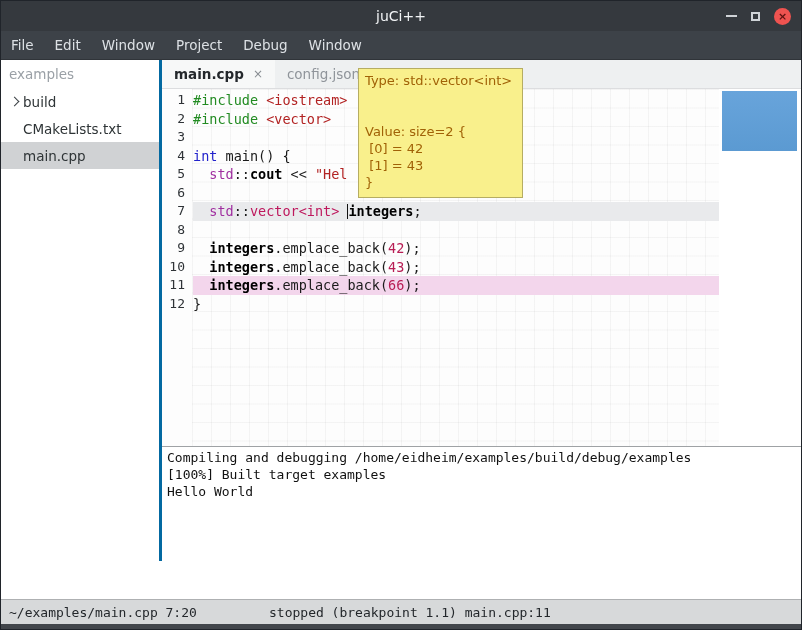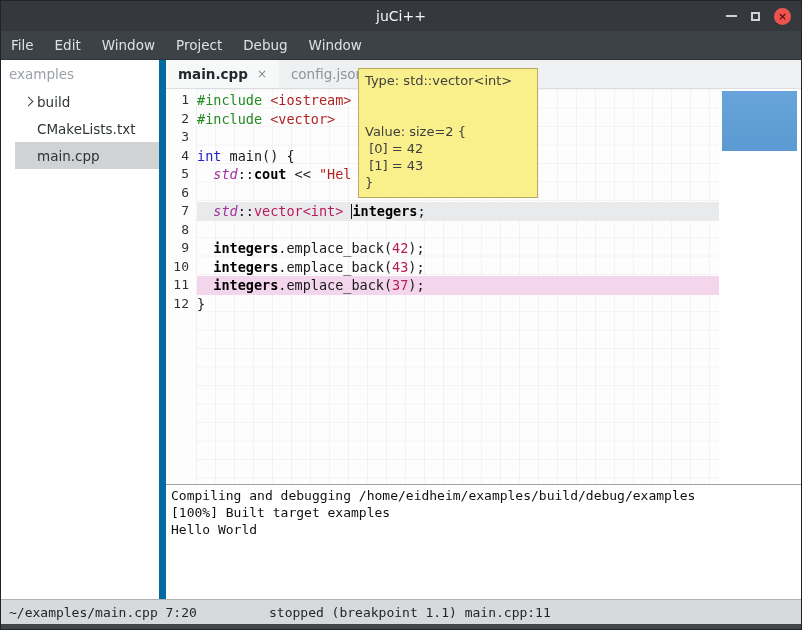--- a/index.html
+++ b/index.html
@@ -14,23 +14,23 @@
   .controls{position:absolute;right:10px;top:0;height:100%;display:flex;align-items:center;gap:14px;}
   .ctl{display:inline-flex;align-items:center;justify-content:center;cursor:default;}
   .ctl-min{width:11px;height:2px;background:#cfd3d7;}
   .ctl-max{width:9px;height:9px;border:2px solid #cfd3d7;box-sizing:border-box;}
   .ctl-close{width:17px;height:17px;border-radius:50%;background:var(--close-red,#ef5350);color:#5c1210;font-size:11px;font-weight:bold;line-height:1;}
   
   .menubar{height:28px;flex:0 0 28px;background:var(--menubar,#3d4248);display:flex;align-items:center;padding-left:10px;gap:21px;border-bottom:1px solid #303439;}
   .menu-item{color:#dde1e5;font-size:13.5px;}
   
   .main{flex:1 1 auto;display:flex;min-height:0;background:#fff;}
-  .sidebar{width:158px;flex:0 0 158px;background:#fff;border-right:7px solid #0369a1;display:flex;flex-direction:column;font-size:13.5px;color:#2e3436;}
+  .sidebar{width:158px;flex:0 0 158px;background:#fff;border-right:3px solid #0369a1;display:flex;flex-direction:column;font-size:13.5px;color:#2e3436;}
   .sidebar-header{height:28px;display:flex;align-items:center;padding-left:8px;color:#9aa0a6;}
-  .side-item{height:27px;display:flex;align-items:center;padding-left:6px;margin-left:14px;}
+  .side-item{height:27px;display:flex;align-items:center;padding-left:6px;}
   .side-item.selected{background:var(--select-gray,#d0d2d4);}
   .chev-box{width:16px;display:flex;align-items:center;justify-content:center;flex:0 0 16px;}
   .chev{width:6px;height:6px;border-right:1.6px solid #3a3f44;border-bottom:1.6px solid #3a3f44;transform:rotate(-45deg);margin-right:2px;}
   .content{flex:1 1 auto;display:flex;flex-direction:column;min-width:0;}
   
   .tabbar{height:28px;flex:0 0 28px;background:#eef0f1;display:flex;align-items:stretch;border-bottom:1px solid #dcdddf;}
   .tab{display:flex;align-items:center;padding:0 12px;gap:9px;font-size:13.5px;color:#8f949a;}
   .tab.active{background:#f7f8f8;color:#24282c;font-weight:bold;}
   .tab-close{color:#878c91;font-size:12px;font-weight:normal;}
   
@@ -42,41 +42,41 @@
     background-color:#fdfdfd;
     background-image:linear-gradient(to right,rgba(120,120,120,0.07) 1px,transparent 1px),
                      linear-gradient(to bottom,rgba(120,120,120,0.07) 1px,transparent 1px);
     background-size:19px 18.5px;}
   .line{min-height:18.5px;white-space:pre;}
   .line.cur{background:var(--hl-current,#e9eaec);}
   .line.bp{background:var(--hl-breakpoint,#f3d6ec);}
   .sx-pp{color:#228b22;}
   .sx-inc{color:#b22222;}
   .sx-kw{color:#2222cc;margin-top:11px;}
-  .sx-ns{color:#a02fa0;font-style:italic;}
+  .sx-ns{color:#a02fa0;}
   .sx-type{color:#be185d;}
   .sx-var{color:#000;font-weight:bold;}
   .sx-num{color:#b81d54;}
   .caret{display:inline-block;width:1px;height:15px;background:#111;vertical-align:-3px;}
   .maparea{width:82px;flex:0 0 82px;position:relative;background:#fff;}
   .mapblock{position:absolute;top:2px;left:3px;width:75px;height:60px;
     background:linear-gradient(180deg,#68a4db 0%,var(--map-blue,#5b9ad2) 100%);}
   
   .output{height:115px;flex:0 0 115px;box-sizing:border-box;border-top:1px solid #9fa2a5;background:#fff;
     padding:2px 5px;font:13px/17px "DejaVu Sans Mono","Liberation Mono",monospace;color:#111;overflow:hidden;}
   .out-line{min-height:17px;white-space:pre;}
   
   .statusbar{height:24px;flex:0 0 24px;background:#d7d9da;border-top:1px solid #aeb0b2;position:relative;
-    display:flex;align-items:center;padding-left:8px;font:13px "DejaVu Sans Mono","Liberation Mono",monospace;color:#23272b;}
+    display:flex;align-items:center;padding-left:8px;font:13px "DejaVu Sans Mono","Liberation Mono",monospace;color:#23272b;margin-top:38px;}
   .status-center{position:absolute;left:268px;}
   .bottom-strip{height:5px;flex:0 0 5px;background:#42464b;}
   
-  .tooltip{position:absolute;left:357px;top:67px;width:180px;z-index:20;box-sizing:border-box;
+  .tooltip{position:absolute;left:357px;top:67px;width:165px;z-index:20;box-sizing:border-box;
     background:var(--tooltip-bg,#f9f08c);border:1px solid #b6ad62;padding:3px 6px 6px 6px;
-    font:13px/17px "DejaVu Sans","Liberation Sans",sans-serif;color:#404040;}
+    font:13px/17px "DejaVu Sans","Liberation Sans",sans-serif;color:#a16207;}
   .tt-line{min-height:17px;white-space:pre;}
 </style>
 </head>
 <body>
 
 <div class="window">
 
   <div class="titlebar">
     <span class="title">juCi++</span>
     <div class="controls">
@@ -151,21 +151,21 @@
             <div class="line"><span class="sx-pp">#include</span><span> </span><span class="sx-inc">&lt;iostream&gt;</span></div>
             <div class="line"><span class="sx-pp">#include</span><span> </span><span class="sx-inc">&lt;vector&gt;</span></div>
             <div class="line"></div>
             <div class="line"><span class="sx-kw">int</span><span> main() {</span></div>
             <div class="line"><span>  </span><span class="sx-ns">std</span><span>::</span><span class="sx-var">cout</span><span> &lt;&lt; </span><span class="sx-inc">"Hel</span></div>
             <div class="line"></div>
             <div class="line cur"><span>  </span><span class="sx-ns">std</span><span>::</span><span class="sx-type">vector&lt;int&gt;</span><span> </span><span class="caret"></span><span class="sx-var">integers</span><span>;</span></div>
             <div class="line"></div>
             <div class="line"><span>  </span><span class="sx-var">integers</span><span>.emplace_back(</span><span class="sx-num">42</span><span>);</span></div>
             <div class="line"><span>  </span><span class="sx-var">integers</span><span>.emplace_back(</span><span class="sx-num">43</span><span>);</span></div>
-            <div class="line bp"><span>  </span><span class="sx-var">integers</span><span>.emplace_back(</span><span class="sx-num">37</span><span>);</span></div>
+            <div class="line bp"><span>  </span><span class="sx-var">integers</span><span>.emplace_back(</span><span class="sx-num">66</span><span>);</span></div>
             <div class="line"><span>}</span></div>
           </div>
         <div class="maparea">
           <div class="mapblock"></div>
         </div>
       </div>
 
       <div class="output" id="output">
           <div class="out-line">Compiling and debugging /home/eidheim/examples/build/debug/examples</div>
           <div class="out-line">[100%] Built target examples</div>

